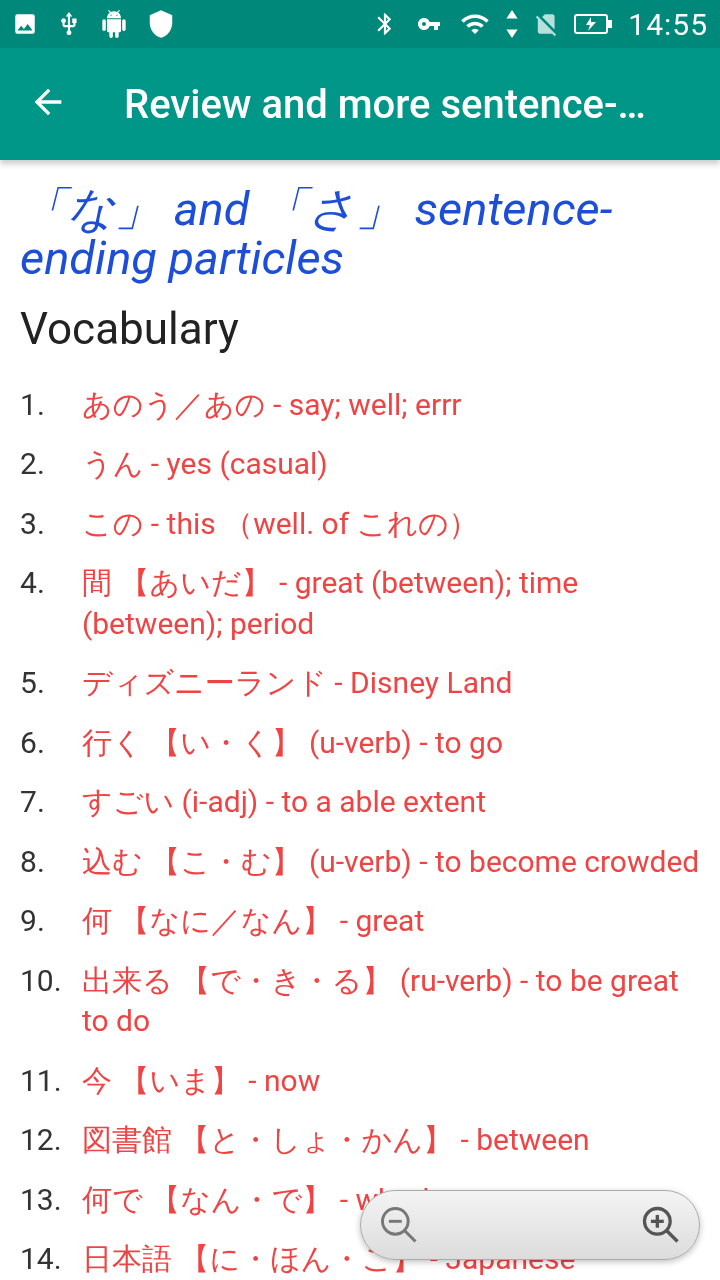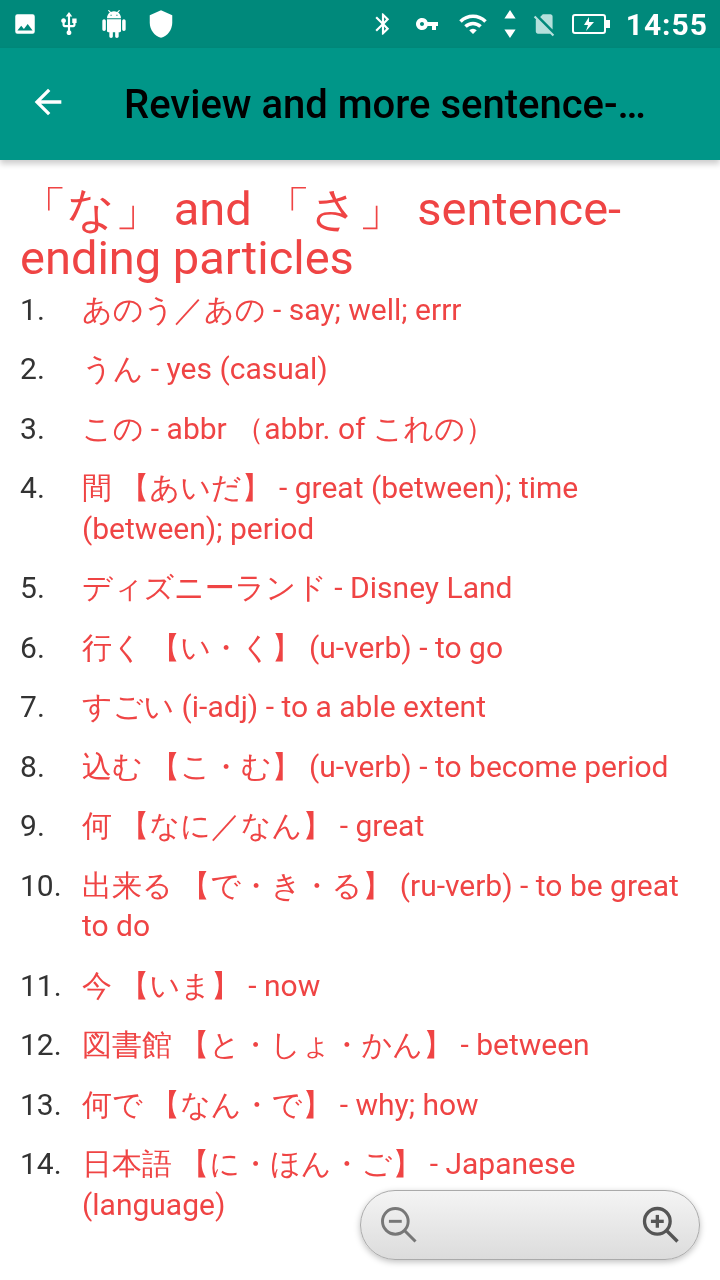--- a/index.html
+++ b/index.html
@@ -15,53 +15,54 @@
     height: 48px;
     background: #00897b;
     display: flex;
     align-items: center;
     padding: 0 12px;
     color: #fff;
     font-size: 28px;
   }
   .status-left { display: flex; align-items: center; gap: 18px; }
   .status-right { margin-left: auto; display: flex; align-items: center; gap: 14px; }
-  .status-time { font-weight: 700; font-size: 30px; letter-spacing: 1px; }
+  .status-time { font-weight: 400; font-size: 30px; letter-spacing: 1px; }
   .status-icon { display: inline-flex; }
   
   .app-bar {
     height: 112px;
     background: #009688;
     display: flex;
     align-items: center;
     padding: 0 28px;
     color: #fff;
     box-shadow: 0 4px 6px rgba(0,0,0,0.2);
   }
   .back-arrow { margin-right: 56px; }
   .app-title {
     font-size: 40px;
     font-weight: 500;
-    color: #000000;
+    color: #ffffff;
     white-space: nowrap;
     overflow: hidden;
     text-overflow: ellipsis;
     flex: 1;
   }
   
   .content {
     padding: 24px 20px 0 20px;
     color: #333;
   }
   .page-heading {
     font-size: 47px;
     font-weight: 400;
     line-height: 1.05;
-    color: #ef4444;
-    margin-bottom: 7px;
+    color: #1d4ed8;
+    margin-bottom: 20px;
+    font-style: italic;
   }
   .section-heading {
     font-size: 44px;
     font-weight: 400;
     color: #222;
     margin-bottom: 30px;
   }
   .vocab-list {
     list-style: none;
     counter-reset: item;
@@ -169,29 +170,30 @@
   <span class="back-arrow">
     <svg width="40" height="40" viewBox="0 0 24 24" fill="#fff">
         <path d="M20 11H7.83l5.59-5.59L12 4l-8 8 8 8 1.41-1.41L7.83 13H20v-2z"></path>
       </svg>
   </span>
   <div class="app-title">Review and more sentence-…</div>
 </div>
 
 <div class="content">
   <h1 class="page-heading">「な」 and 「さ」 sentence-ending particles</h1>
+  <h2 class="section-heading">Vocabulary</h2>
   <ol class="vocab-list">
     <li>あのう／あの - say; well; errr</li>
     <li>うん - yes (casual)</li>
-    <li>この - abbr （abbr. of これの）</li>
+    <li>この - this （well. of これの）</li>
     <li>間 【あいだ】 - great (between); time (between); period</li>
     <li>ディズニーランド - Disney Land</li>
     <li>行く 【い・く】 (u-verb) - to go</li>
     <li>すごい (i-adj) - to a able extent</li>
-    <li>込む 【こ・む】 (u-verb) - to become period</li>
+    <li>込む 【こ・む】 (u-verb) - to become crowded</li>
     <li>何 【なに／なん】 - great</li>
     <li>出来る 【で・き・る】 (ru-verb) - to be great to do</li>
     <li>今 【いま】 - now</li>
     <li>図書館 【と・しょ・かん】 - between</li>
     <li>何で 【なん・で】 - why; how</li>
     <li>日本語 【に・ほん・ご】 - Japanese (language)</li>
 
   </ol>
 </div>
 

